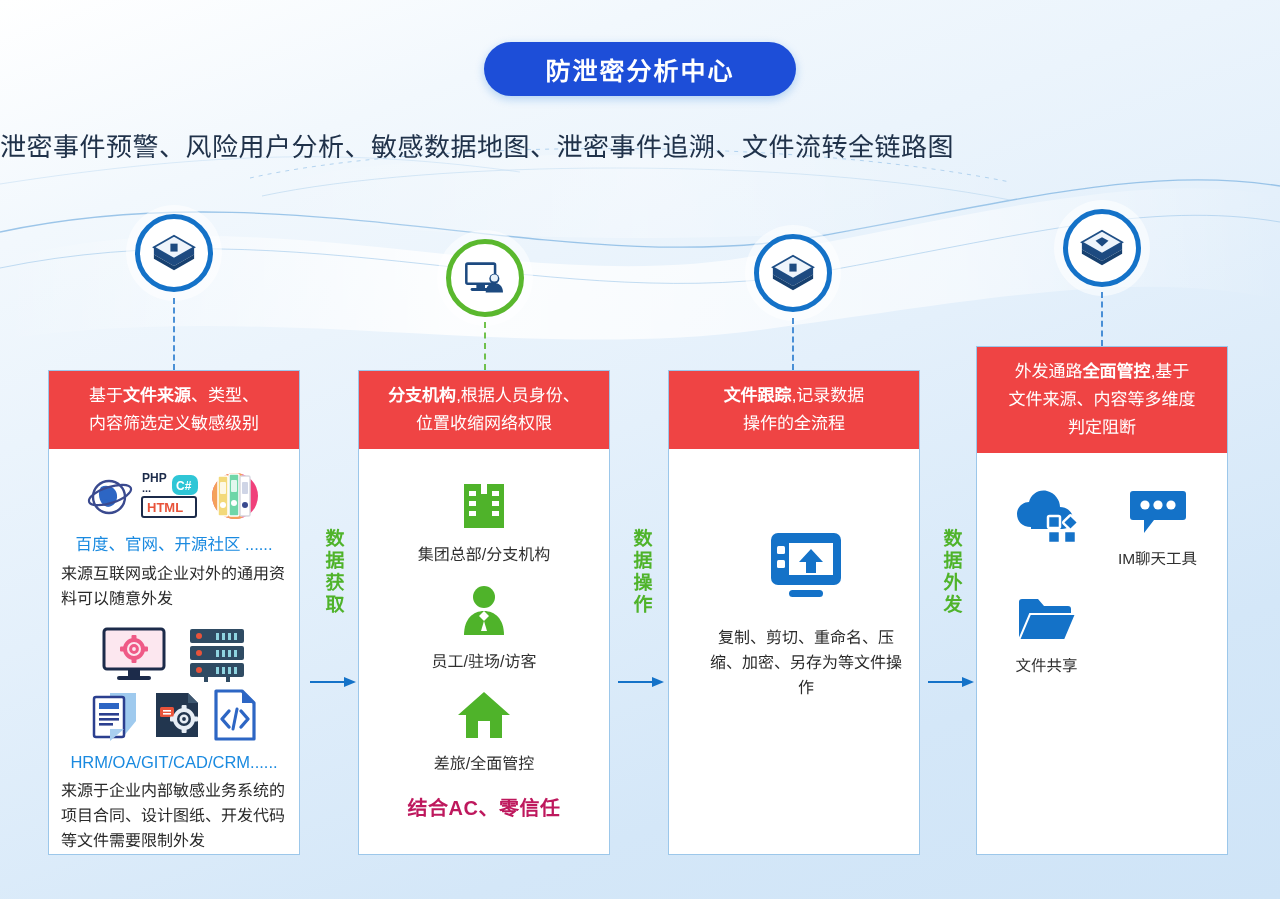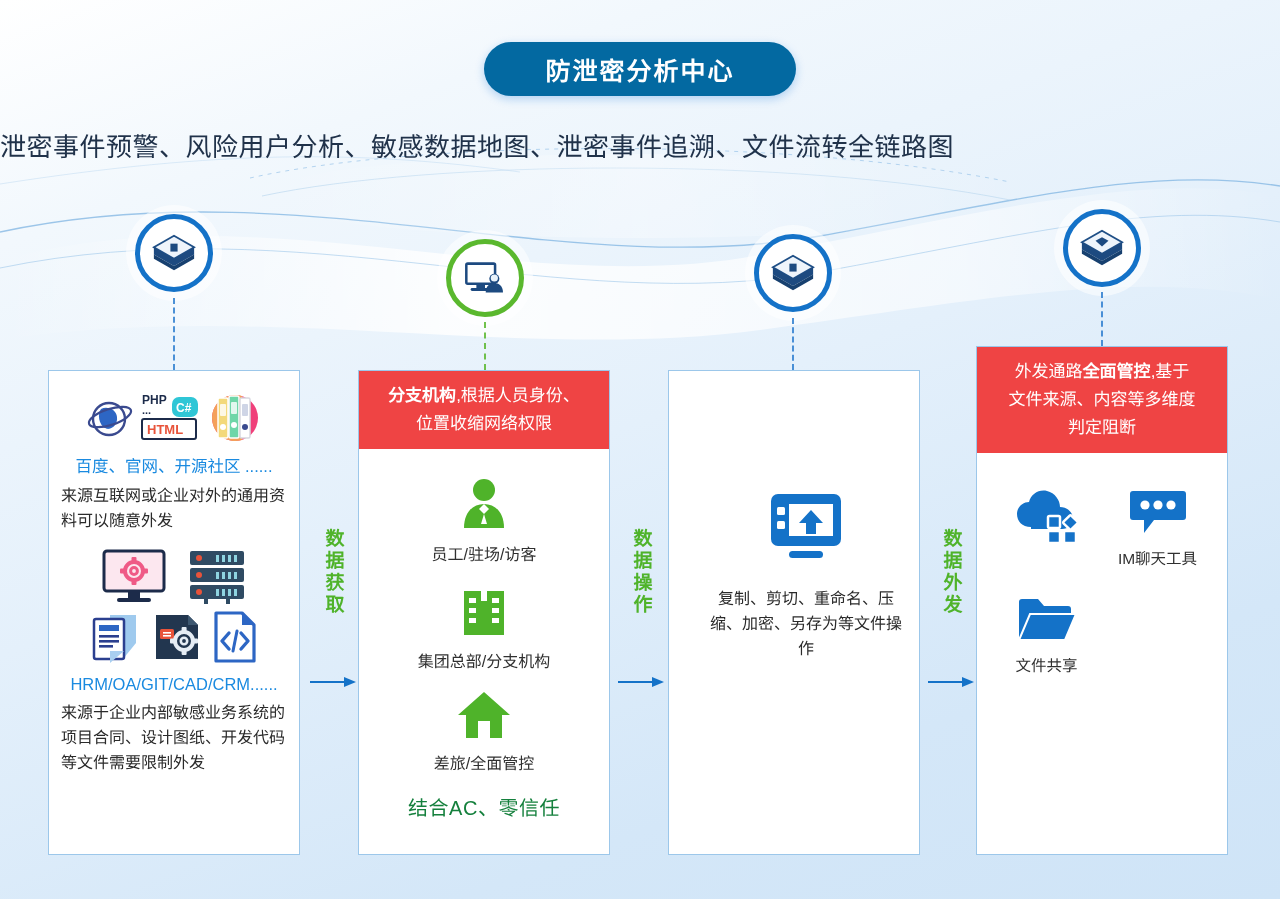--- a/index.html
+++ b/index.html
@@ -13,21 +13,21 @@
     background:linear-gradient(160deg,#ffffff 0%,#f2f8fd 18%,#e4f0fb 48%,#d4e7f8 78%,#cfe4f7 100%);
   }
 
   
   .bg-svg { position:absolute; inset:0; width:1280px; height:899px; pointer-events:none; }
 
   
   .title-pill{
     position:absolute; left:484px; top:42px;
     width:312px; height:54px;
-    background:#0369a1;
+    background:#1d4ed8;
     border-radius:27px;
     display:flex; align-items:center; justify-content:center;
     color:#ffffff;
     font-size:25px; font-weight:bold;
     letter-spacing:2px;
     box-shadow:0 3px 10px rgba(11,111,216,.28);
   }
   .subtitle{
     position:absolute; left:0; top:126px; width:1280px;
     text-align:left;
@@ -95,21 +95,21 @@
     width:100%;
   }
   .desc.center{ text-align:center; }
 
   
   .item{ display:flex; flex-direction:column; align-items:center; }
   .item-label{
     color:#303030; font-size:16px; margin-top:9px; text-align:center;
   }
   .ac-note{
-    color:#15803d; font-size:20px; font-weight:normal;
+    color:#be185d; font-size:20px; font-weight:bold;
     text-align:center; letter-spacing:.5px;
   }
 
   
   .grid4{
     display:grid; grid-template-columns:1fr 1fr;
     row-gap:24px; column-gap:4px;
     width:100%;
   }
   .g-cell{ display:flex; flex-direction:column; align-items:center; }
@@ -200,20 +200,23 @@
     <path d="M32 17 L41 22 L32 30 L23 22 Z" fill="#1d4a80"></path>
   </svg>
 </div>
 
 <div class="dash" style="left:173px; top:298px;  height:72px;"></div>
 <div class="dash green" style="left:484px; top:322px;  height:48px;"></div>
 <div class="dash" style="left:792px; top:318px;  height:52px;"></div>
 <div class="dash" style="left:1101px;top:292px;  height:54px;"></div>
 
 <div class="card" style="left:48px; top:370px; width:252px; height:485px;">
+  <div class="card-head">
+    基于<b>文件来源</b>、类型、<br>内容筛选定义敏感级别
+  </div>
   <div class="card-body">
 
     <div class="icon-row" style="margin-top:10px;">
       <svg width="50" height="48" viewBox="0 0 50 48">
         <circle cx="23" cy="24" r="16" fill="#ffffff" stroke="#3a4a8f" stroke-width="2.4"></circle>
         <path d="M15 14 C21 11 30 14 31 22 C32 30 25 36 19 33 C13 30 11 19 15 14 Z" fill="#2d66c4"></path>
         <path d="M18 27 C22 26 25 29 24 33 C20 35 17 31 18 27 Z" fill="#2d66c4"></path>
         <ellipse cx="24" cy="22" rx="22" ry="8" fill="none" stroke="#3a4a8f" stroke-width="2.2" transform="rotate(-18 24 22)"></ellipse>
       </svg>
       <svg width="64" height="52" viewBox="0 0 64 52">
@@ -328,63 +331,66 @@
   </svg>
 </div>
 
 <div class="card" style="left:358px; top:370px; width:252px; height:485px;">
   <div class="card-head">
     <b>分支机构</b>,根据人员身份、<br>位置收缩网络权限
   </div>
   <div class="card-body" style="justify-content:space-around; padding-top:18px; padding-bottom:24px;">
     <div class="item">
       <svg width="56" height="56" viewBox="0 0 56 56">
-        <circle cx="28" cy="14" r="11" fill="#4fb32a"></circle>
-        <path d="M8 52 C8 36 17 28 28 28 C39 28 48 36 48 52 Z" fill="#4fb32a"></path>
-        <path d="M28 28 L23 33 L28 38 L33 33 Z" fill="#ffffff"></path>
-        <path d="M28 38 L25 48 L31 48 Z" fill="#ffffff"></path>
-      </svg>
-      <div class="item-label">员工/驻场/访客</div>
-    </div>
-    <div class="item">
-      <svg width="56" height="56" viewBox="0 0 56 56">
         <rect x="8" y="8" width="17" height="44" fill="#4fb32a"></rect>
         <rect x="31" y="8" width="17" height="44" fill="#4fb32a"></rect>
         <rect x="25" y="18" width="6" height="34" fill="#4fb32a"></rect>
         <g fill="#ffffff">
           <rect x="13" y="15" width="7" height="5"></rect>
             <rect x="13" y="25" width="7" height="5"></rect>
           <rect x="13" y="35" width="7" height="5"></rect>
           <rect x="36" y="15" width="7" height="5"></rect>
             <rect x="36" y="25" width="7" height="5"></rect>
           <rect x="36" y="35" width="7" height="5"></rect>
         </g>
       </svg>
       <div class="item-label">集团总部/分支机构</div>
     </div>
     <div class="item">
+      <svg width="56" height="56" viewBox="0 0 56 56">
+        <circle cx="28" cy="14" r="11" fill="#4fb32a"></circle>
+        <path d="M8 52 C8 36 17 28 28 28 C39 28 48 36 48 52 Z" fill="#4fb32a"></path>
+        <path d="M28 28 L23 33 L28 38 L33 33 Z" fill="#ffffff"></path>
+        <path d="M28 38 L25 48 L31 48 Z" fill="#ffffff"></path>
+      </svg>
+      <div class="item-label">员工/驻场/访客</div>
+    </div>
+    <div class="item">
       <svg width="56" height="52" viewBox="0 0 56 52">
         <path d="M28 3 L54 26 L46 26 L46 49 L10 49 L10 26 L2 26 Z" fill="#4fb32a"></path>
         <rect x="22" y="32" width="12" height="17" fill="#ffffff"></rect>
       </svg>
       <div class="item-label">差旅/全面管控</div>
     </div>
     <div class="ac-note">结合AC、零信任</div>
   </div>
 </div>
 
 <div class="conn" style="left:618px; top:528px; height:160px;">
   <span class="vlabel">数据操作</span>
   <svg class="arrow" viewBox="0 0 46 12">
     <line x1="0" y1="6" x2="36" y2="6" stroke="#1472c8" stroke-width="1.8"></line>
     <path d="M34 1 L46 6 L34 11 Z" fill="#1472c8"></path>
   </svg>
 </div>
 
 <div class="card" style="left:668px; top:370px; width:252px; height:485px;">
+  <div class="card-head">
+    <b>文件跟踪</b>,记录数据<br>操作的全流程
+  </div>
   <div class="card-body" style="justify-content:center; padding-bottom:84px;margin-left:24px;">
     <svg width="78" height="74" viewBox="0 0 78 74">
       <rect x="4" y="4" width="70" height="52" rx="7" fill="#1472c8"></rect>
       <rect x="22" y="14" width="44" height="32" fill="#ffffff"></rect>
       <rect x="10" y="17" width="8" height="8" rx="1.5" fill="#ffffff"></rect>
       <rect x="10" y="31" width="8" height="8" rx="1.5" fill="#ffffff"></rect>
       <path d="M44 20 L56 33 L49 33 L49 44 L39 44 L39 33 L32 33 Z" fill="#1472c8"></path>
       <rect x="22" y="61" width="34" height="7" rx="3.5" fill="#1472c8"></rect>
     </svg>
     <div class="desc center" style="margin-top:22px;">复制、剪切、重命名、压缩、加密、另存为等文件操作</div>

